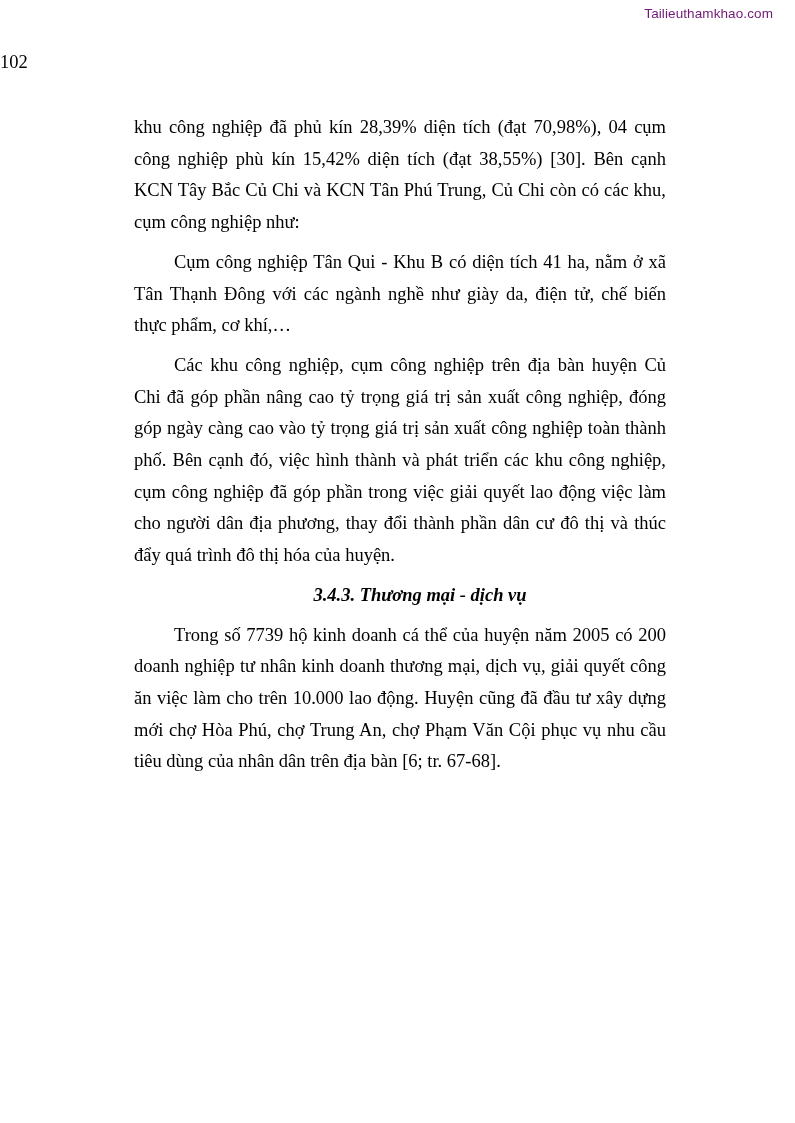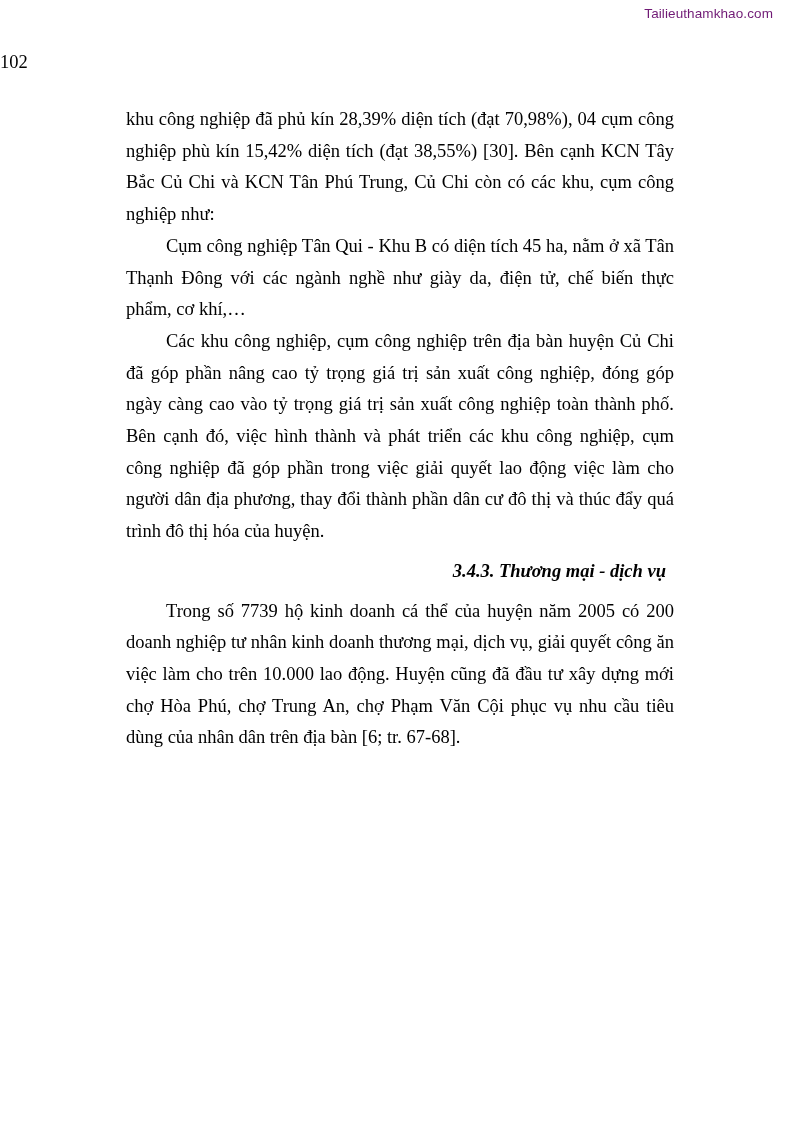--- a/index.html
+++ b/index.html
@@ -39,21 +39,21 @@
     font-size: 18.5px;
     line-height: 1;
   }
   .content {
     position: absolute;
     left: 126px;
     top: 104px;
     width: 548px;
   }
   p.body-par {
-    margin: 0;
+    margin: 8px;
     font-size: 18.5px;
     line-height: 31.7px;
     text-align: justify;
     text-justify: inter-word;
     text-indent: 40px;
     hyphens: none;
   }
   p.no-indent {
     text-indent: 0;
   }
@@ -61,38 +61,38 @@
     font-style: italic;
     font-weight: bold;
   }
   h3.section-heading {
     margin: 8px;
     font-size: 18.5px;
     line-height: 31.7px;
     font-weight: bold;
     font-style: italic;
     text-indent: 40px;
-    text-align: right;
+    text-align: center;
   }
 </style>
 </head>
 <body>
 
 <div class="page">
 
   <div class="watermark">Tailieuthamkhao.com</div>
 
   <div class="page-number">102</div>
 
   <div class="content">
 
     <p class="body-par no-indent">khu công nghiệp đã phủ kín 28,39% diện tích (đạt 70,98%), 04 cụm công nghiệp phù kín 15,42% diện tích (đạt 38,55%) [30]. Bên cạnh KCN Tây Bắc Củ Chi và KCN Tân Phú Trung, Củ Chi còn có các khu, cụm công nghiệp như:</p>
 
 
-    <p class="body-par">Cụm công nghiệp Tân Qui - Khu B có diện tích 45 ha, nằm ở xã Tân Thạnh Đông với các ngành nghề như giày da, điện tử, chế biến thực phẩm, cơ khí,…</p>
+    <p class="body-par">Cụm công nghiệp Tân Qui - Khu B có diện tích 41 ha, nằm ở xã Tân Thạnh Đông với các ngành nghề như giày da, điện tử, chế biến thực phẩm, cơ khí,…</p>
 
 
     <p class="body-par">Các khu công nghiệp, cụm công nghiệp trên địa bàn huyện Củ Chi đã góp phần nâng cao tỷ trọng giá trị sản xuất công nghiệp, đóng góp ngày càng cao vào tỷ trọng giá trị sản xuất công nghiệp toàn thành phố. Bên cạnh đó, việc hình thành và phát triển các khu công nghiệp, cụm công nghiệp đã góp phần trong việc giải quyết lao động việc làm cho người dân địa phương, thay đổi thành phần dân cư đô thị và thúc đẩy quá trình đô thị hóa của huyện.</p>
 
     <h3 class="section-heading">3.4.3. Thương mại - dịch vụ</h3>
 
     <p class="body-par">Trong số 7739 hộ kinh doanh cá thể của huyện năm 2005 có 200 doanh nghiệp tư nhân kinh doanh thương mại, dịch vụ, giải quyết công ăn việc làm cho trên 10.000 lao động. Huyện cũng đã đầu tư xây dựng mới chợ Hòa Phú, chợ Trung An, chợ Phạm Văn Cội phục vụ nhu cầu tiêu dùng của nhân dân trên địa bàn [6; tr. 67-68].</p>
 
 
   </div>

